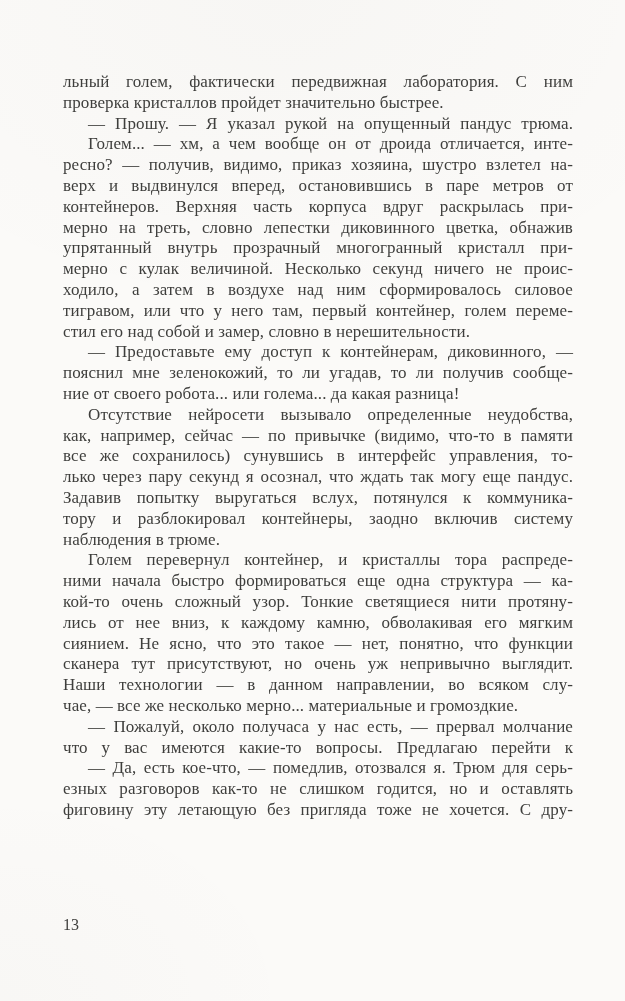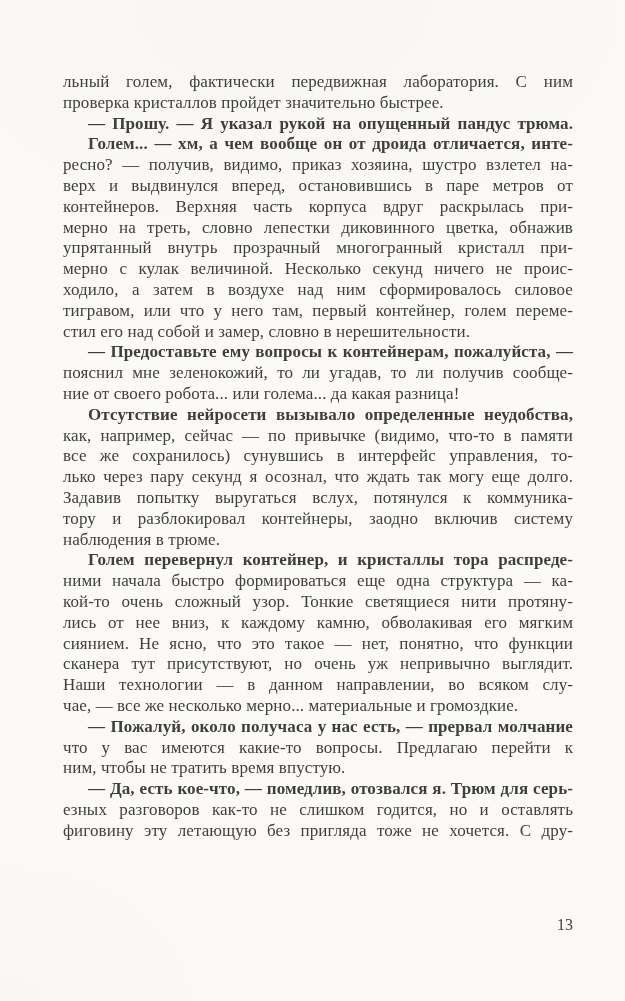--- a/index.html
+++ b/index.html
@@ -28,25 +28,24 @@
   .line{
     text-align:justify;
     text-align-last:justify;
     white-space:normal;
   }
   .line.last{
     text-align-last:left;
   }
   .line.indent{
     text-indent:25px;
-    font-weight:bold;
   }
   .page-number{
     position:absolute;left:63px;top:915px;width:510px;
-    text-align:right;
+    text-align:left;
     color:var(--ink);
     font-size:16px;line-height:20px;
   }
 </style>
 </head>
 <body>
 
 <div class="book-page">
   <div class="text-block">
       <div class="line">льный голем, фактически передвижная лаборатория. С ним</div>
@@ -55,39 +54,38 @@
       <div class="line indent">Голем... — хм, а чем вообще он от дроида отличается, инте-</div>
       <div class="line">ресно? — получив, видимо, приказ хозяина, шустро взлетел на-</div>
       <div class="line">верх и выдвинулся вперед, остановившись в паре метров от</div>
       <div class="line">контейнеров. Верхняя часть корпуса вдруг раскрылась при-</div>
       <div class="line">мерно на треть, словно лепестки диковинного цветка, обнажив</div>
       <div class="line">упрятанный внутрь прозрачный многогранный кристалл при-</div>
       <div class="line">мерно с кулак величиной. Несколько секунд ничего не проис-</div>
       <div class="line">ходило, а затем в воздухе над ним сформировалось силовое</div>
       <div class="line">тигравом, или что у него там, первый контейнер, голем переме-</div>
       <div class="line last">стил его над собой и замер, словно в нерешительности.</div>
-      <div class="line indent">— Предоставьте ему вопросы к контейнерам, пожалуйста, —</div>
+      <div class="line indent">— Предоставьте ему доступ к контейнерам, диковинного, —</div>
       <div class="line">пояснил мне зеленокожий, то ли угадав, то ли получив сообще-</div>
       <div class="line last">ние от своего робота... или голема... да какая разница!</div>
       <div class="line indent">Отсутствие нейросети вызывало определенные неудобства,</div>
       <div class="line">как, например, сейчас — по привычке (видимо, что-то в памяти</div>
       <div class="line">все же сохранилось) сунувшись в интерфейс управления, то-</div>
-      <div class="line">лько через пару секунд я осознал, что ждать так могу еще долго.</div>
+      <div class="line">лько через пару секунд я осознал, что ждать так могу еще пандус.</div>
       <div class="line">Задавив попытку выругаться вслух, потянулся к коммуника-</div>
       <div class="line">тору и разблокировал контейнеры, заодно включив систему</div>
       <div class="line last">наблюдения в трюме.</div>
       <div class="line indent">Голем перевернул контейнер, и кристаллы тора распреде-</div>
       <div class="line">ними начала быстро формироваться еще одна структура — ка-</div>
       <div class="line">кой-то очень сложный узор. Тонкие светящиеся нити протяну-</div>
       <div class="line">лись от нее вниз, к каждому камню, обволакивая его мягким</div>
       <div class="line">сиянием. Не ясно, что это такое — нет, понятно, что функции</div>
       <div class="line">сканера тут присутствуют, но очень уж непривычно выглядит.</div>
       <div class="line">Наши технологии — в данном направлении, во всяком слу-</div>
       <div class="line last">чае, — все же несколько мерно... материальные и громоздкие.</div>
       <div class="line indent">— Пожалуй, около получаса у нас есть, — прервал молчание</div>
       <div class="line">что у вас имеются какие-то вопросы. Предлагаю перейти к</div>
-      <div class="line last">ним, чтобы не тратить время впустую.</div>
       <div class="line indent">— Да, есть кое-что, — помедлив, отозвался я. Трюм для серь-</div>
       <div class="line">езных разговоров как-то не слишком годится, но и оставлять</div>
       <div class="line">фиговину эту летающую без пригляда тоже не хочется. С дру-</div>
     </div>
   <div class="page-number">13</div>
 </div>
 
 </body></html>

